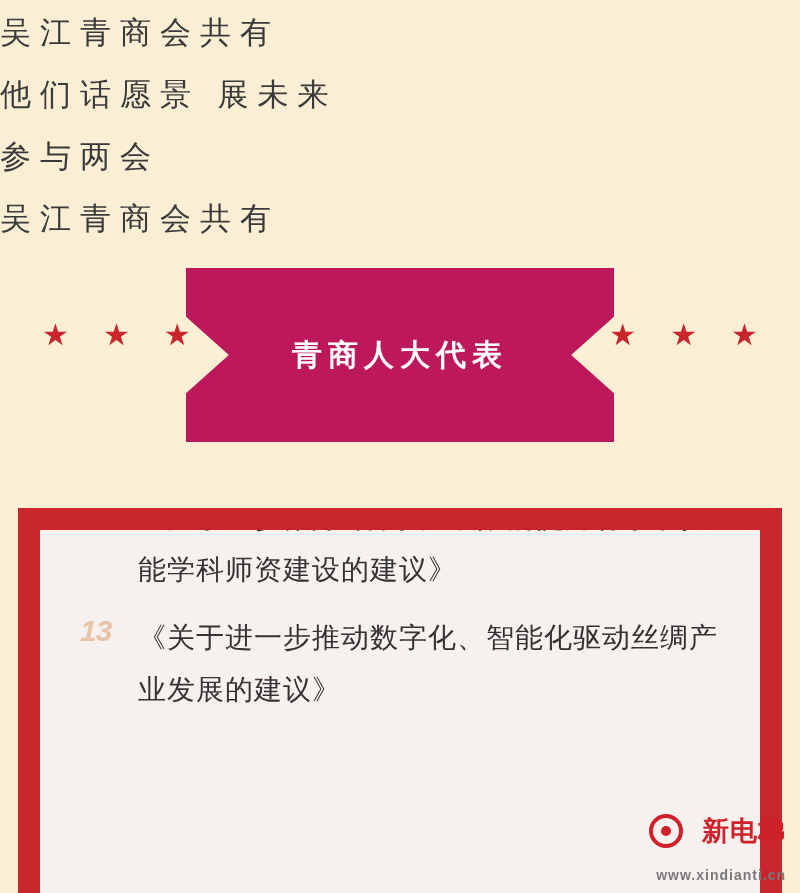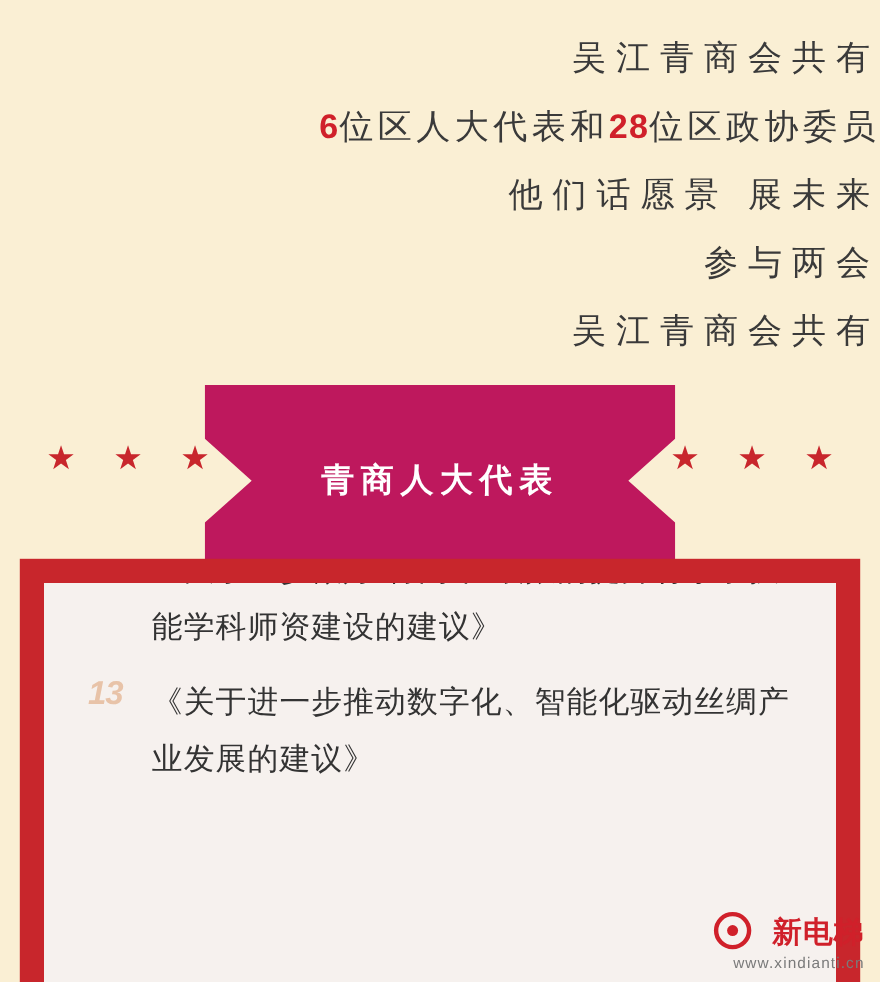--- a/index.html
+++ b/index.html
@@ -10,22 +10,22 @@
     width: 800px;
     height: 893px;
     background: #faefd4;
     font-family: "Liberation Sans", sans-serif;
     overflow: hidden;
     position: relative;
   }
 
   
   .headline {
-    padding-top: 22px;
-    text-align: right;
+    padding-top: 2px;
+    text-align: left;
   }
   .headline-line {
     font-size: 31px;
     line-height: 62px;
     color: #3a3a3a;
     letter-spacing: 4px;
     font-weight: 400;
     white-space: nowrap;
   }
   .headline-line.spaced {
@@ -138,21 +138,21 @@
   .watermark {
     position: absolute;
     right: 14px;
     bottom: 10px;
     display: flex;
     flex-direction: column;
     align-items: flex-end;
   }
   .wm-top {
     display: flex;
-    align-items: flex-start;
+    align-items: center;
     gap: 19px;
   }
   .wm-logo {
     width: 34px;
     height: 34px;
     position: relative;
   }
   .wm-logo .ring {
     position: absolute;
     inset: 0;
@@ -172,31 +172,29 @@
   .wm-name {
     font-size: 27px;
     font-weight: bold;
     color: #d0202a;
     letter-spacing: 1px;
   }
   .wm-url {
     font-size: 14px;
     color: #7a7a7a;
     letter-spacing: 1px;
-    margin-top: 2px;
+    margin-top: 18px;
+    font-weight: bold;
   }
 </style>
 </head>
 <body>
 
 <div class="headline">
   <div class="headline-line spaced">吴江青商会共有</div>
-  <div class="headline-line">
-    <span class="num">6</span><span>位区人大代表和</span><span class="num">28</span><span>位区政协委员</span>
-  </div>
   <div class="headline-line spaced">他们话愿景 展未来</div>
   <div class="headline-line spaced">参与两会</div>
   <div class="headline-line spaced">吴江青商会共有</div>
 </div>
 
 <div class="banner-row">
   <div class="stars left">
     <span class="star">★</span>
     <span class="star">★</span>
     <span class="star">★</span>

